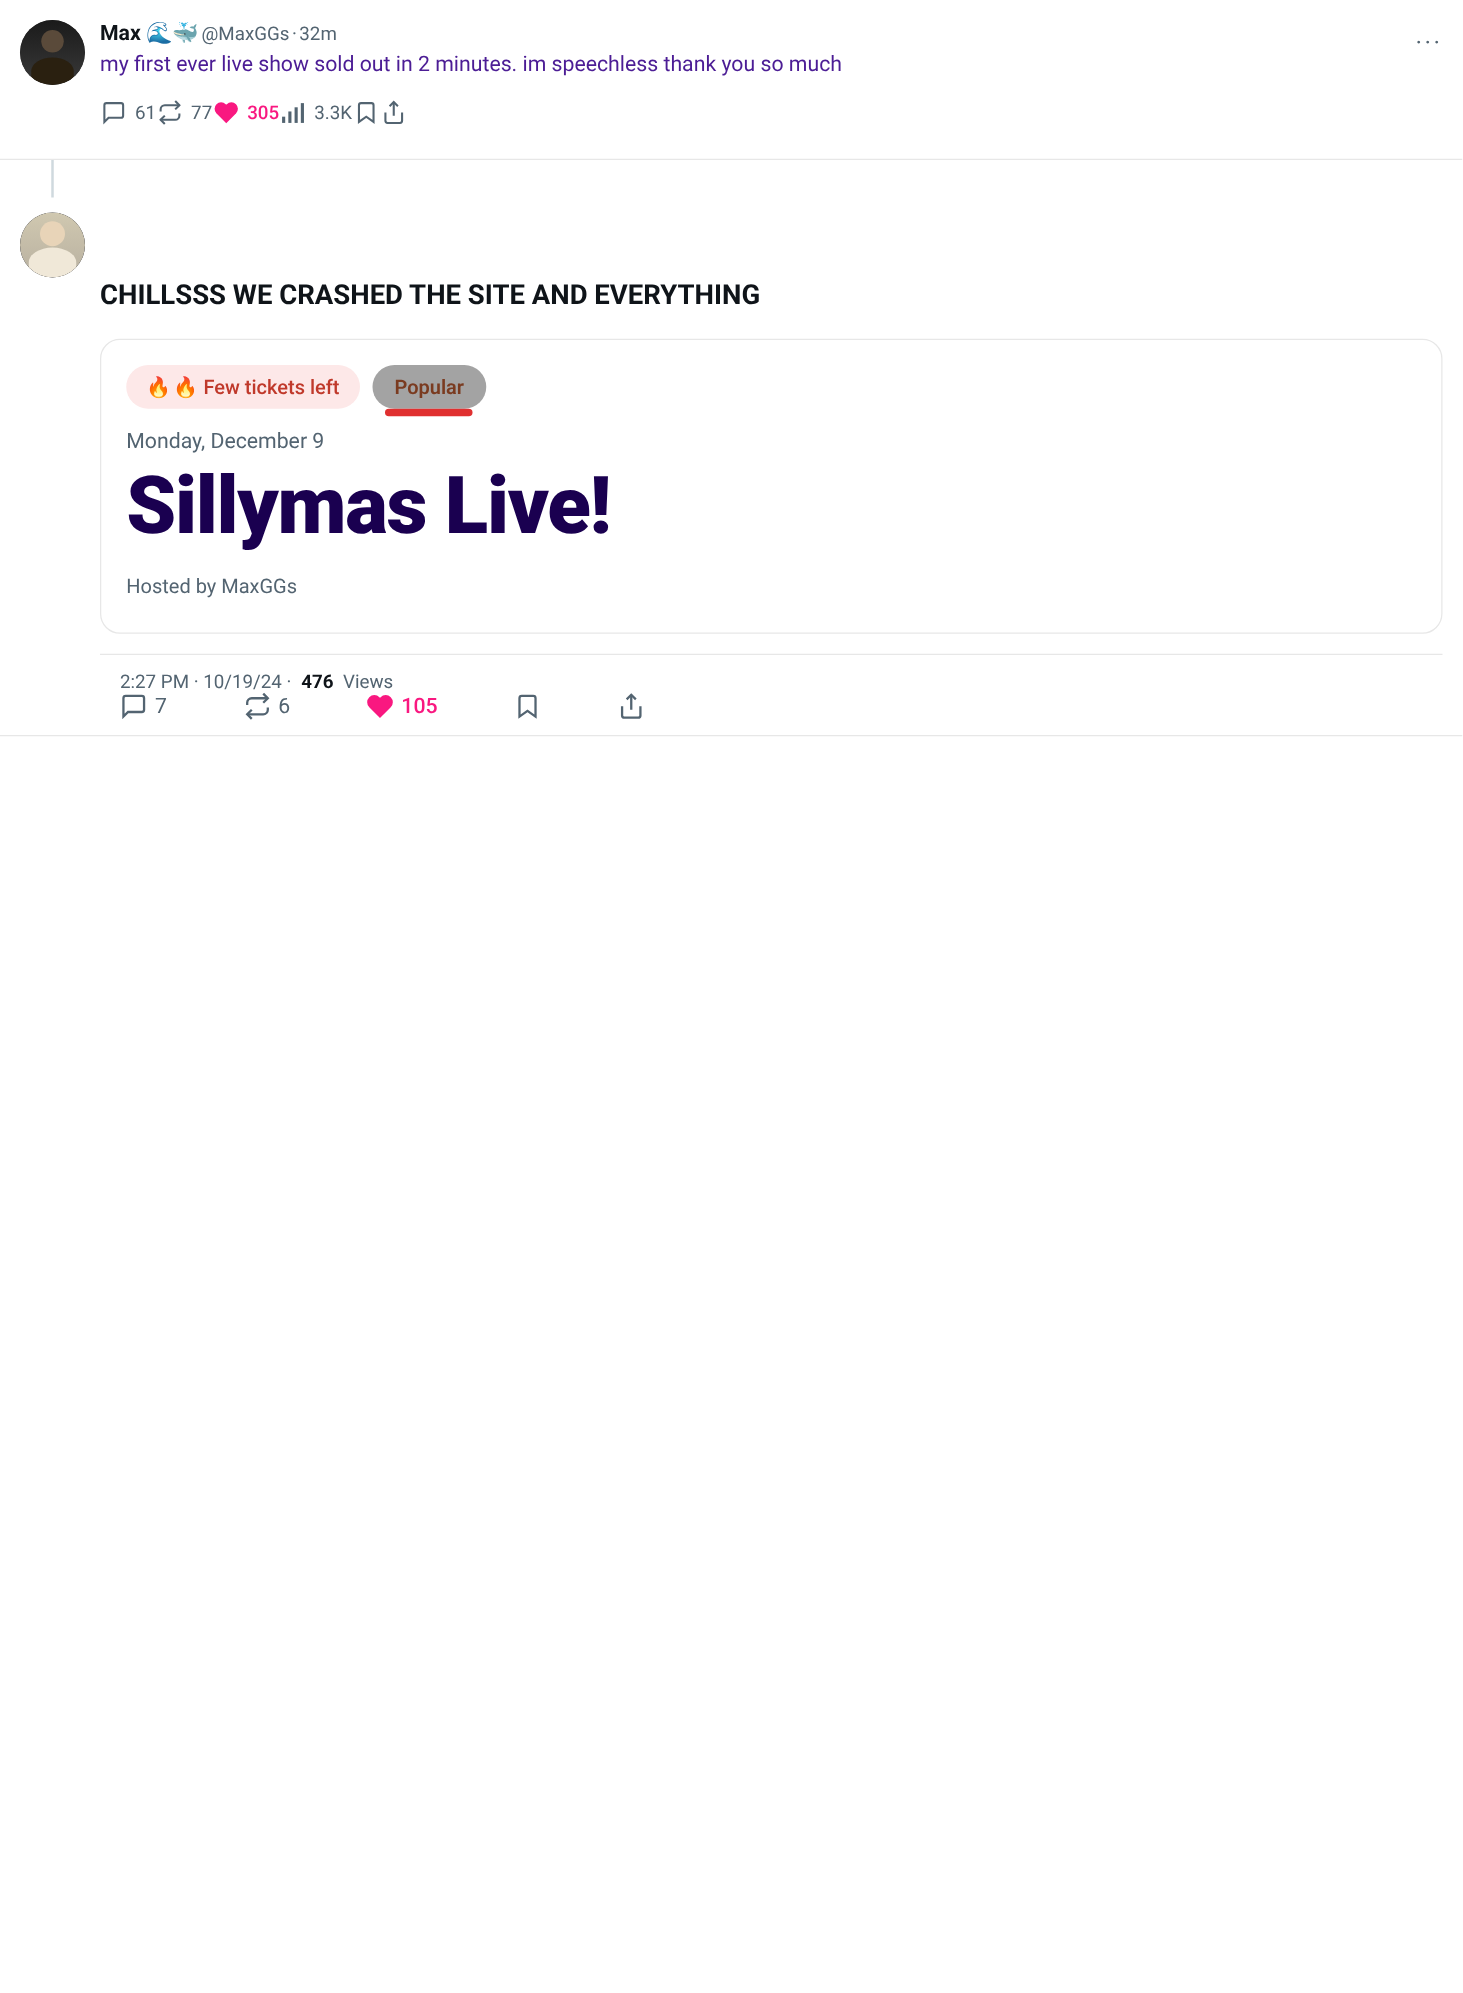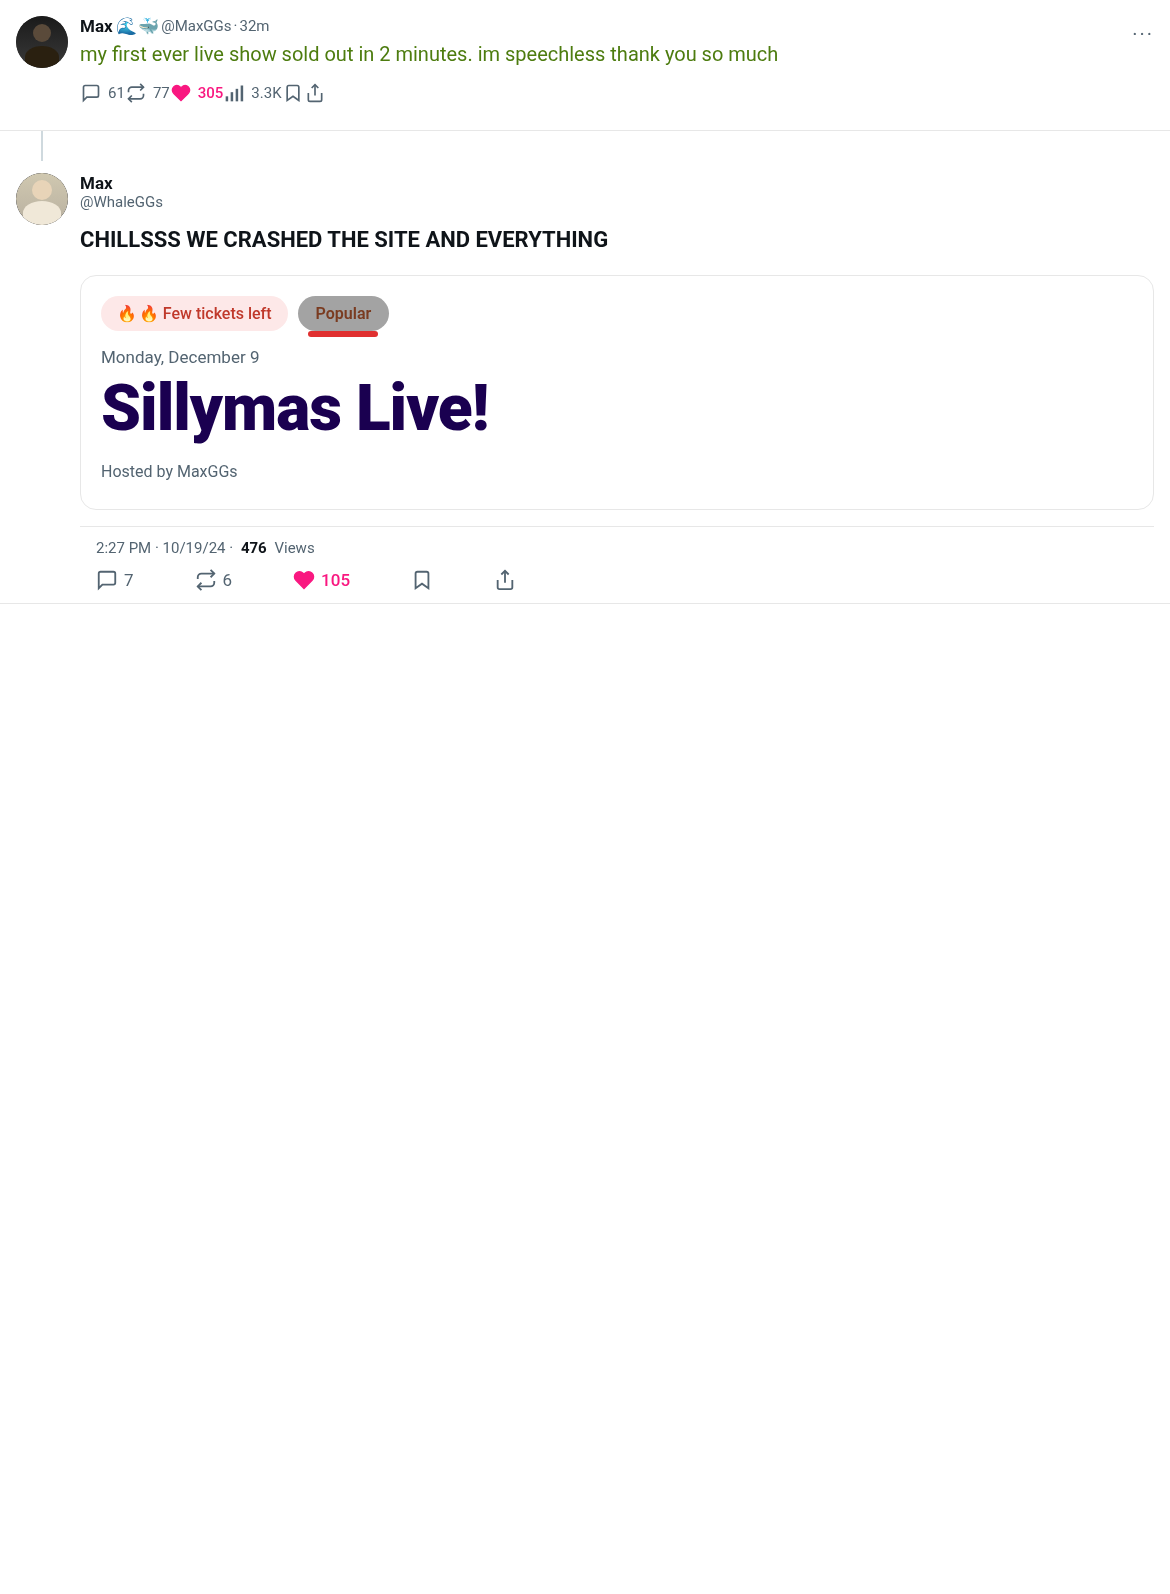--- a/index.html
+++ b/index.html
@@ -112,22 +112,22 @@
       font-size: 15px;
       color: #536471;
     }
 
     .tweet-time {
       font-size: 15px;
       color: #536471;
     }
 
     .tweet-text {
-      font-size: 20px;
-      color: #4d7c0f;
+      font-size: 17px;
+      color: #4c1d95;
       line-height: 1.4;
       margin-top: 4px;
     }
 
     .tweet-actions {
       display: flex;
       align-items: center;
       gap: 0;
       margin-top: 14px;
       margin-bottom: 14px;
@@ -290,21 +290,20 @@
     }
 
     .tweet-footer {
       padding: 12px 16px;
       border-top: 1px solid #e7e7e7;
       font-size: 15px;
       color: #536471;
     }
 
     .tweet-footer-meta {
-      margin-bottom: 12px;
     }
 
     .tweet-footer-meta span {
       margin-right: 4px;
     }
 
     .views-count { font-weight: 700; color: #0f1419; }
 
     .tweet-footer-actions {
       display: flex;
@@ -419,26 +418,20 @@
     <div class="divider-line"></div>
   </div>
 
   <div class="reply-tweet">
     <div class="reply-top">
 
       <div class="avatar">
         <div class="avatar-silhouette-light"></div>
       </div>
 
-      <div style="flex:1;">
-        <div class="reply-name-block">
-          <span class="reply-name">Max</span>
-          <span class="reply-handle">@WhaleGGs</span>
-        </div>
-      </div>
     </div>
 
     <div class="reply-body">
       <p class="reply-text">CHILLSSS WE CRASHED THE SITE AND EVERYTHING</p>
 
       <div class="event-card">
         <div class="event-card-inner">
 
           <div class="badges">
             <div class="badge-few">

